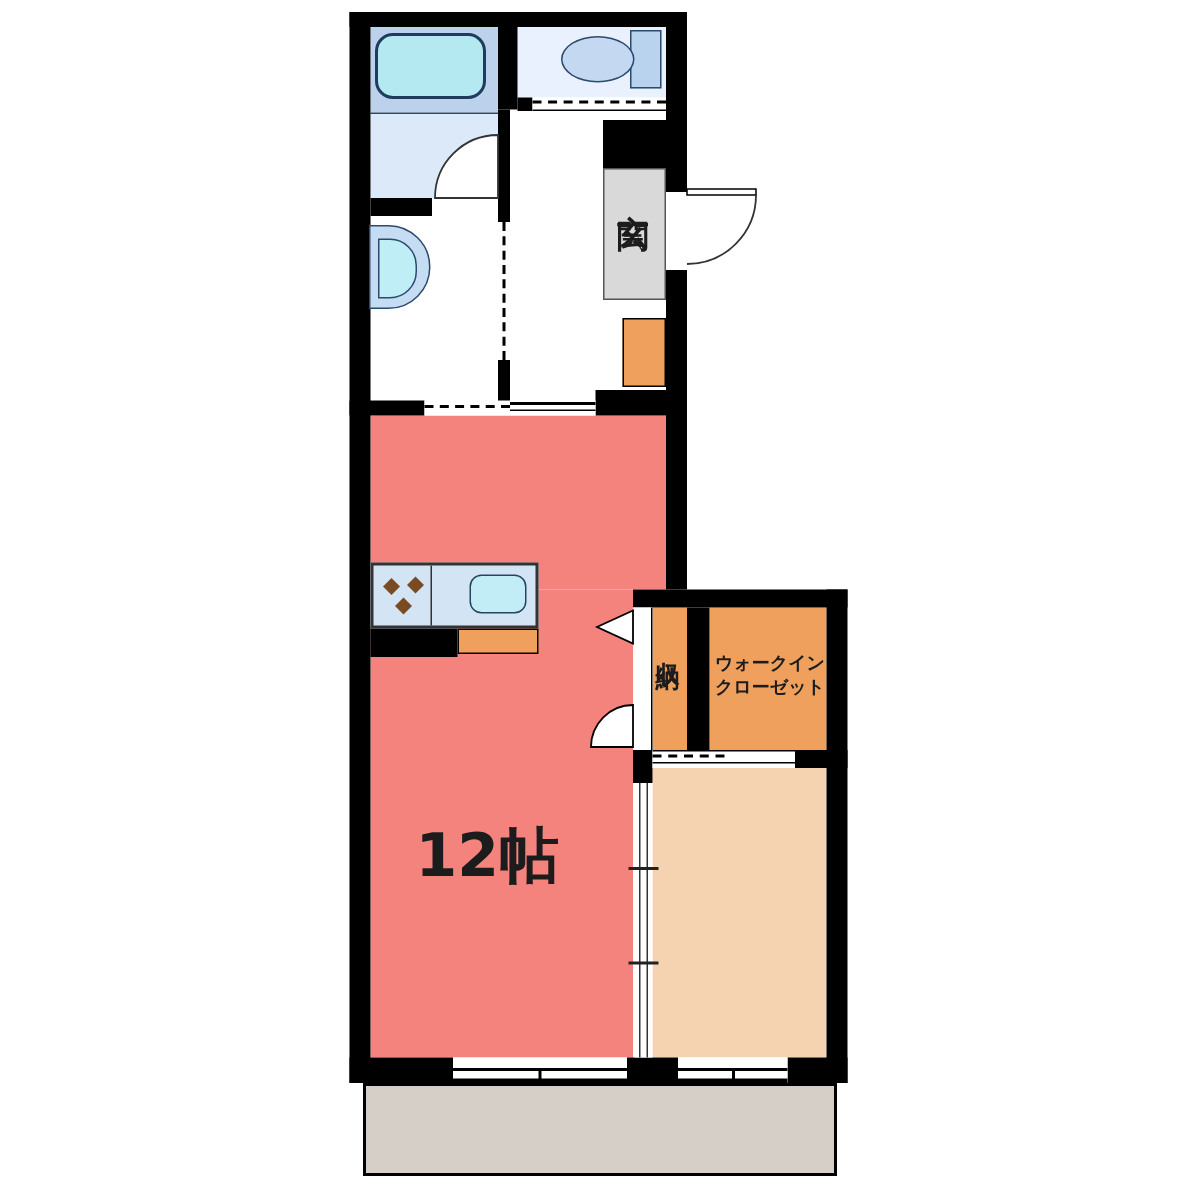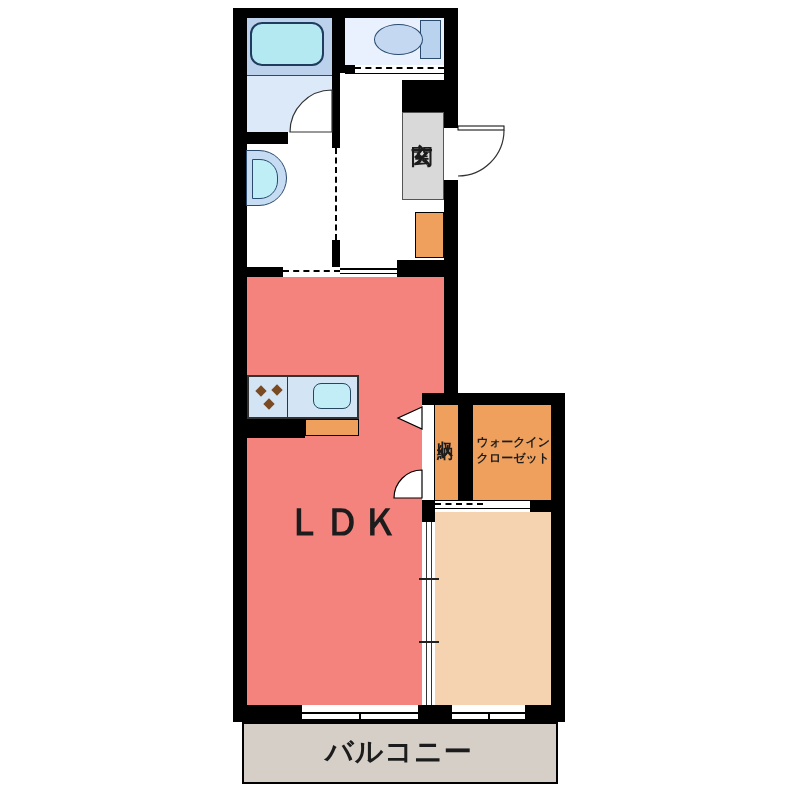--- a/index.html
+++ b/index.html
@@ -113,19 +113,18 @@
   <div class="abs" style="left:415px;top:212px;width:29px;height:46px;background:#efa05c;border:1px solid #000;"></div>
 
   <svg width="800" height="800" viewBox="0 0 800 800">
     <path d="M332,132 L290,132 A42,42 0 0 1 332,90 Z" fill="#ffffff" stroke="#333" stroke-width="1.2"></path>
     <rect x="458" y="126" width="46" height="4" fill="#ffffff" stroke="#000" stroke-width="1"></rect>
     <path d="M504,130 A46,46 0 0 1 458,176" fill="none" stroke="#333" stroke-width="1.2"></path>
     <path d="M422,407 L398,418 L422,429 Z" fill="#ffffff" stroke="#000" stroke-width="1.2"></path>
     <path d="M422,470 A28,28 0 0 0 394,498 L422,498 Z" fill="#ffffff" stroke="#000" stroke-width="1.2"></path>
   </svg>
 
-  <div class="label" style="left:286px;top:503px;font-size:38px;">ＬＤＫ</div>
+  <div class="label" style="left:277px;top:551px;font-size:40px;">12帖</div>
   <div class="label vtext" style="left:437px;top:428px;font-size:16px;letter-spacing:3px;">収納</div>
   <div class="label" style="left:474px;top:434px;width:76px;font-size:12px;line-height:1.35;white-space:normal;text-align:right;">ウォークインクローゼット</div>
   <div class="label vtext" style="left:411px;top:126px;font-size:21px;letter-spacing:5px;">玄関</div>
-  <div class="label" style="left:325px;top:738px;font-size:28px;letter-spacing:1px;">バルコニー</div>
 
 </div>
 
 </body></html>

